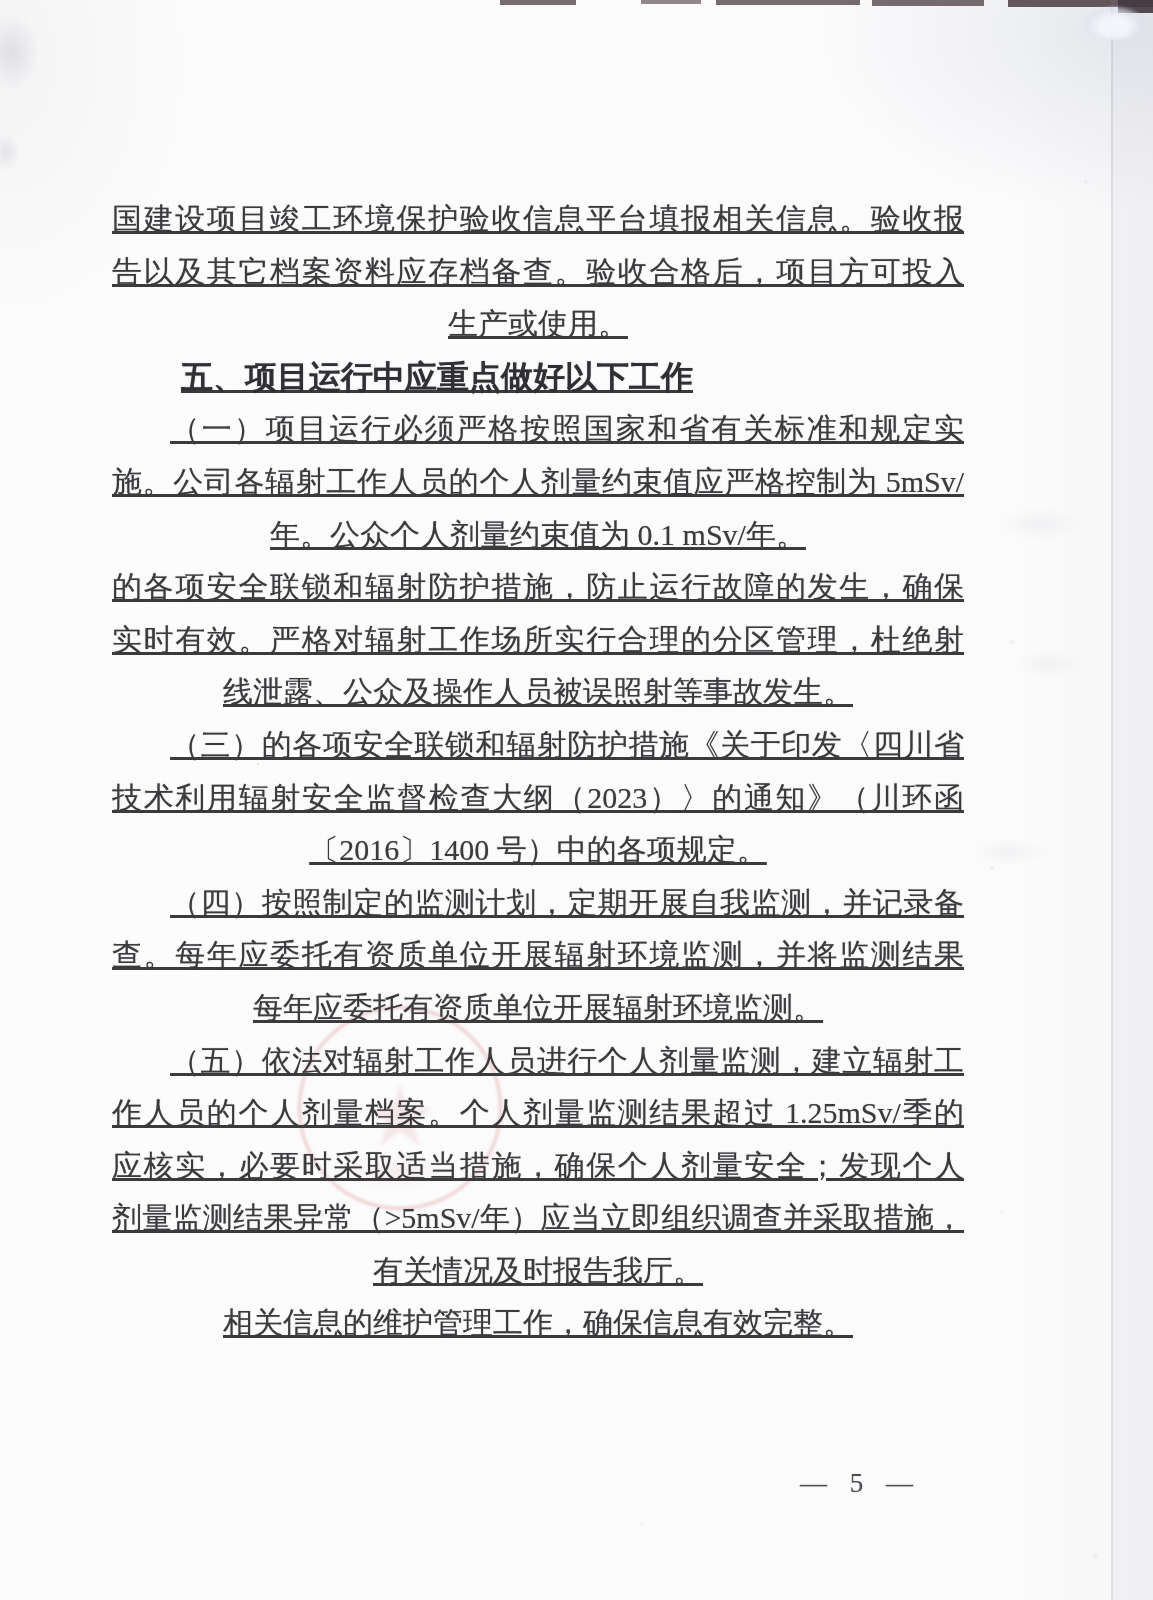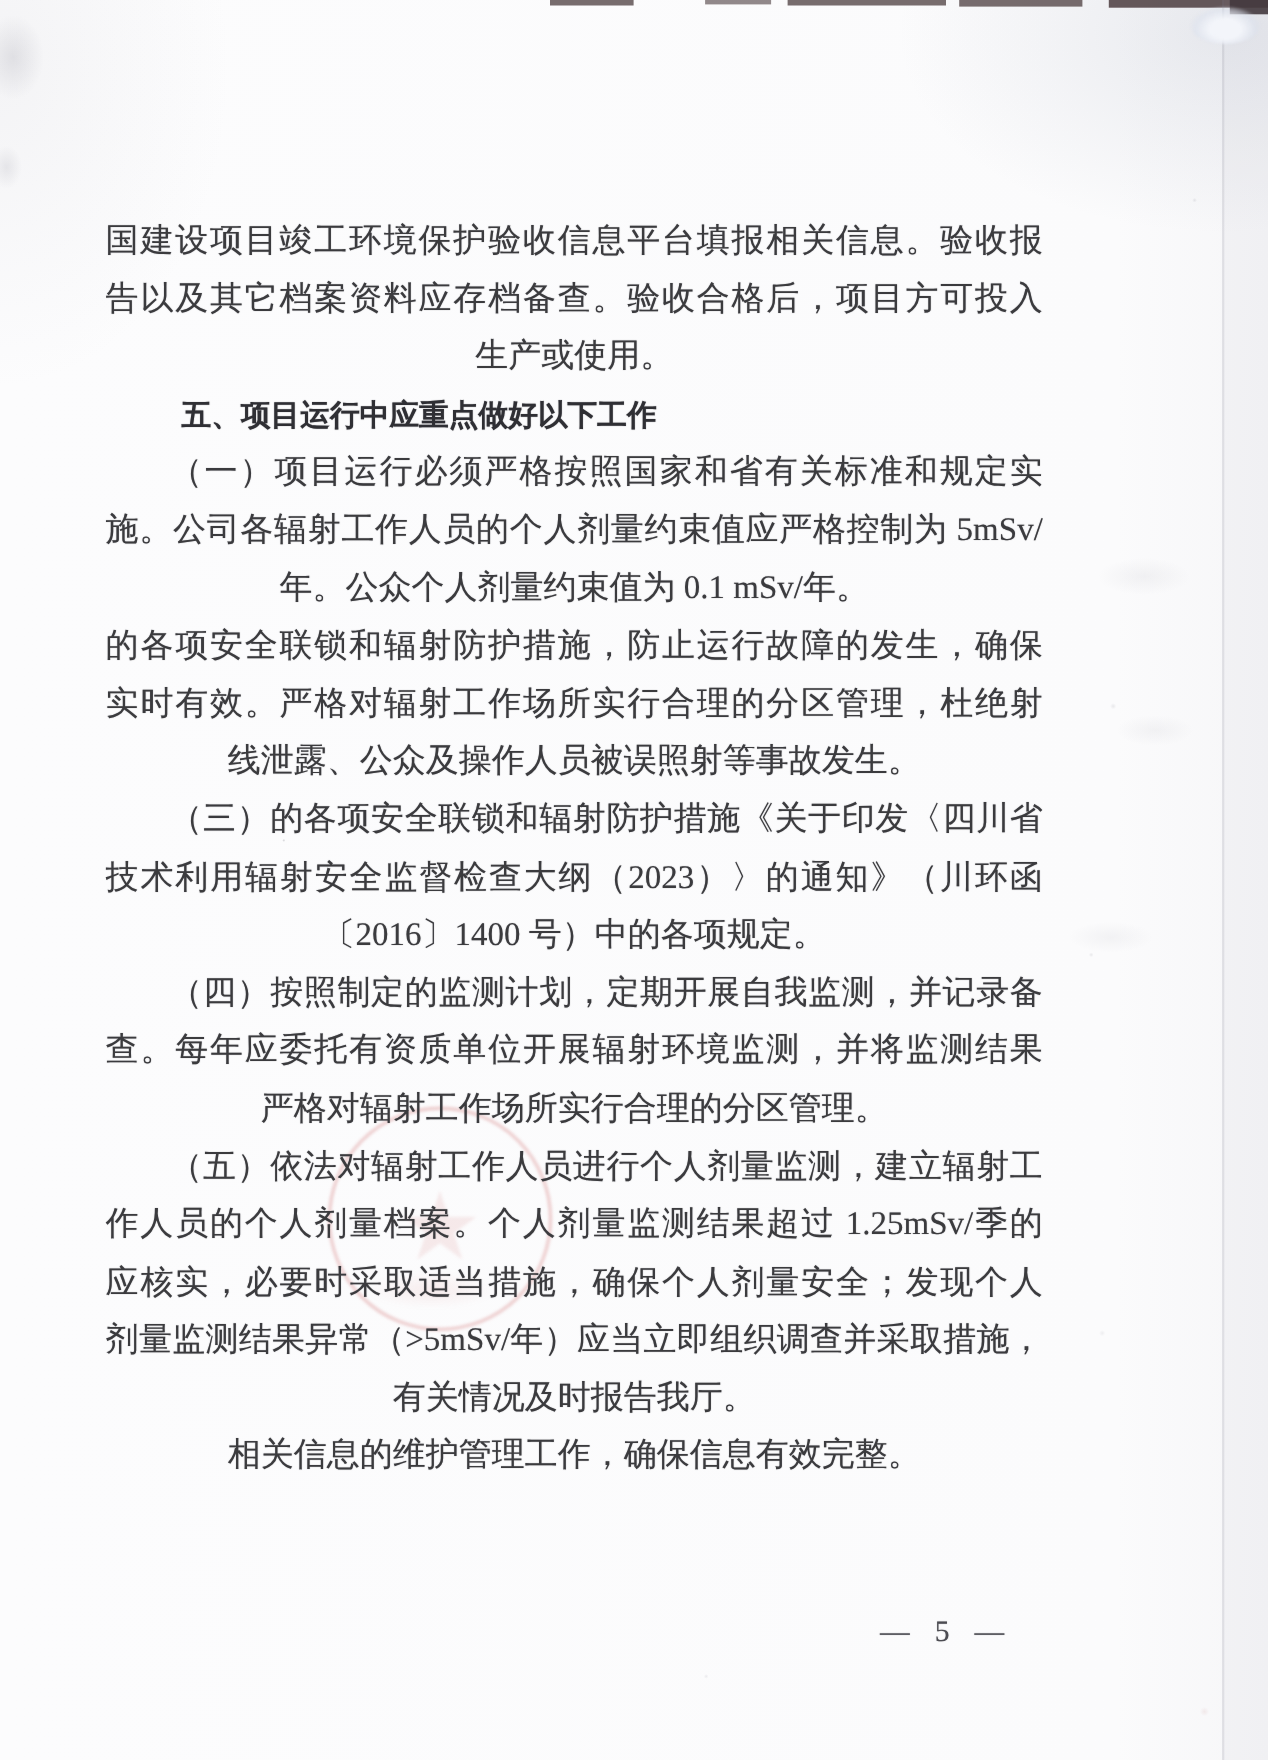--- a/index.html
+++ b/index.html
@@ -26,32 +26,33 @@
       radial-gradient(circle 4px at 1002px 1212px, rgba(140,140,150,0.12), transparent 70%),
       radial-gradient(circle 6px at 1095px 1556px, rgba(205,150,150,0.16), transparent 70%),
       radial-gradient(ellipse 60px 24px at 1040px 524px, rgba(150,150,162,0.10), transparent 70%),
       radial-gradient(ellipse 50px 20px at 1050px 664px, rgba(150,150,162,0.09), transparent 70%),
       radial-gradient(ellipse 55px 20px at 1010px 852px, rgba(150,150,162,0.09), transparent 70%),
       radial-gradient(ellipse 40px 55px at 12px 52px, rgba(150,150,162,0.22), transparent 70%),
       radial-gradient(ellipse 20px 28px at 6px 152px, rgba(150,150,162,0.18), transparent 70%);
   }
   
   #text-col{
-    position:absolute;left:96px;top:193px;width:852px;
+    position:absolute;left:112px;top:193px;width:852px;
     color:#3b3b3e;
     font-size:30px;
     text-shadow:0 0 1px rgba(70,70,76,0.55);
+    text-decoration:underline;
   }
   .line{height:52.6px;line-height:52.6px;white-space:nowrap;}
   .j{text-align:justify;text-align-last:justify;white-space:normal;overflow:hidden;}
   .l{text-align:center;}
   .ind{padding-left:58px;}
   .heading{
     font-family:"Liberation Sans","DejaVu Sans",sans-serif;
-    font-weight:700;font-size:27px;color:#2f2f34;
+    font-weight:700;font-size:32px;color:#2f2f34;
     padding-left:69px;letter-spacing:0px;
     text-shadow:0 0 1px rgba(47,47,52,0.6);
   }
   #page-number{
     position:absolute;left:800px;top:1468px;
     font-size:27px;color:#4c4c52;letter-spacing:8px;
     text-shadow:0 0 1px rgba(76,76,82,0.5);
   }
   
   #seal{position:absolute;left:298px;top:1006px;width:204px;height:204px;pointer-events:none;}
@@ -116,21 +117,21 @@
     <div class="line j">的各项安全联锁和辐射防护措施，防止运行故障的发生，确保</div>
     <div class="line j">实时有效。严格对辐射工作场所实行合理的分区管理，杜绝射</div>
     <div class="line l">线泄露、公众及操作人员被误照射等事故发生。</div>
 
     <div class="line j ind">（三）的各项安全联锁和辐射防护措施《关于印发〈四川省核</div>
     <div class="line j">技术利用辐射安全监督检查大纲（2023）〉的通知》（川环函</div>
     <div class="line l">〔2016〕1400 号）中的各项规定。</div>
 
     <div class="line j ind">（四）按照制定的监测计划，定期开展自我监测，并记录备</div>
     <div class="line j">查。每年应委托有资质单位开展辐射环境监测，并将监测结果</div>
-    <div class="line l">严格对辐射工作场所实行合理的分区管理。</div>
+    <div class="line l">每年应委托有资质单位开展辐射环境监测。</div>
 
     <div class="line j ind">（五）依法对辐射工作人员进行个人剂量监测，建立辐射工</div>
     <div class="line j">作人员的个人剂量档案。个人剂量监测结果超过 1.25mSv/季的</div>
     <div class="line j">应核实，必要时采取适当措施，确保个人剂量安全；发现个人</div>
     <div class="line j">剂量监测结果异常（&gt;5mSv/年）应当立即组织调查并采取措施，</div>
     <div class="line l">有关情况及时报告我厅。</div>
 
     <div class="line l">相关信息的维护管理工作，确保信息有效完整。</div>
   </div>
 

